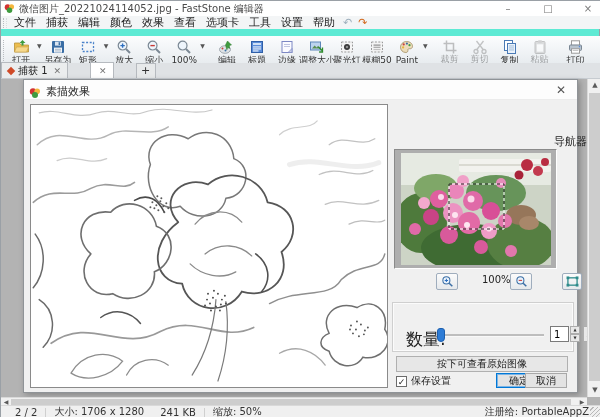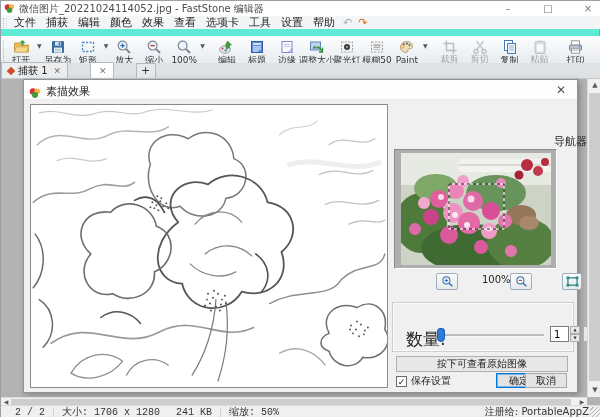--- a/index.html
+++ b/index.html
@@ -73,21 +73,21 @@
   .compare-btn { position:absolute; left:372px; top:276px; width:172px; height:16px; background:#e7e7e7; border:1px solid #b0b0b0; font-size:10px; text-align:center; line-height:14px; color:#222; cursor:default; }
   .chk-row { position:absolute; left:372px; top:294px; display:flex; align-items:center; gap:4px; }
   .chk-box { width:11px; height:11px; background:#fff; border:1px solid #6b6b6b; font-size:9px; line-height:10px; text-align:center; color:#1a1a1a; cursor:default; }
   .chk-label { font-size:10px; color:#222; }
   .dlg-btn { position:absolute; top:293px; height:15px; background:#e3e3e3; border:1px solid #a8a8a8; font-size:10px; text-align:center; line-height:13px; color:#222; cursor:default; }
   .ok-btn { left:444px; width:46px; border:1px solid #0078d7; box-shadow:inset 0 0 0 1px #7db4e4;margin-left:28px; }
   .cancel-btn { left:501px; width:42px; }
 
   
   .statusbar { position:absolute; left:0; top:404px; width:600px; height:13px; background:#f0f0f0; border-top:1px solid #d9d9d9; display:flex; align-items:center; font-size:10px; color:#333; }
-  .sb-cell { padding:0 8px; white-space:nowrap;font-family:Liberation Mono, monospace; }
+  .sb-cell { padding:0 8px; white-space:nowrap; }
   .sb-sep { width:1px; height:9px; background:#cfcfcf; }
   .sb-right { margin-left:auto; padding-right:12px; white-space:nowrap; }
   .sb-grip { position:absolute; right:0; bottom:0; width:11px; height:11px; background:repeating-linear-gradient(135deg, transparent 0 2px, #b9b9b9 2px 3px); }
 </style>
 </head>
 <body>
 
 <div id="app">
 
   <div class="titlebar">

